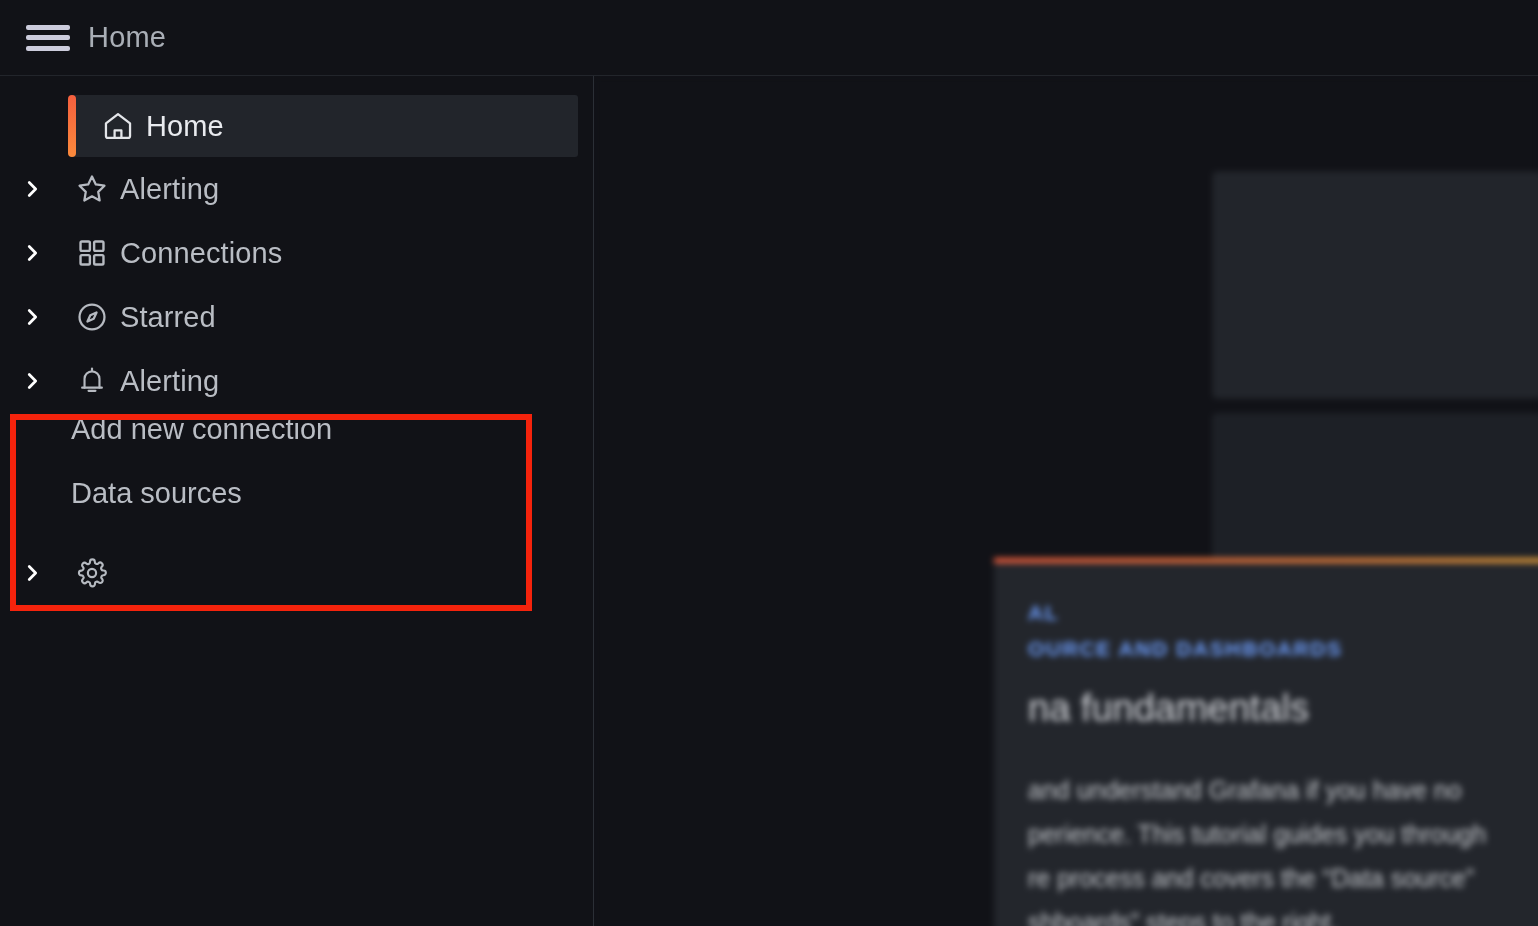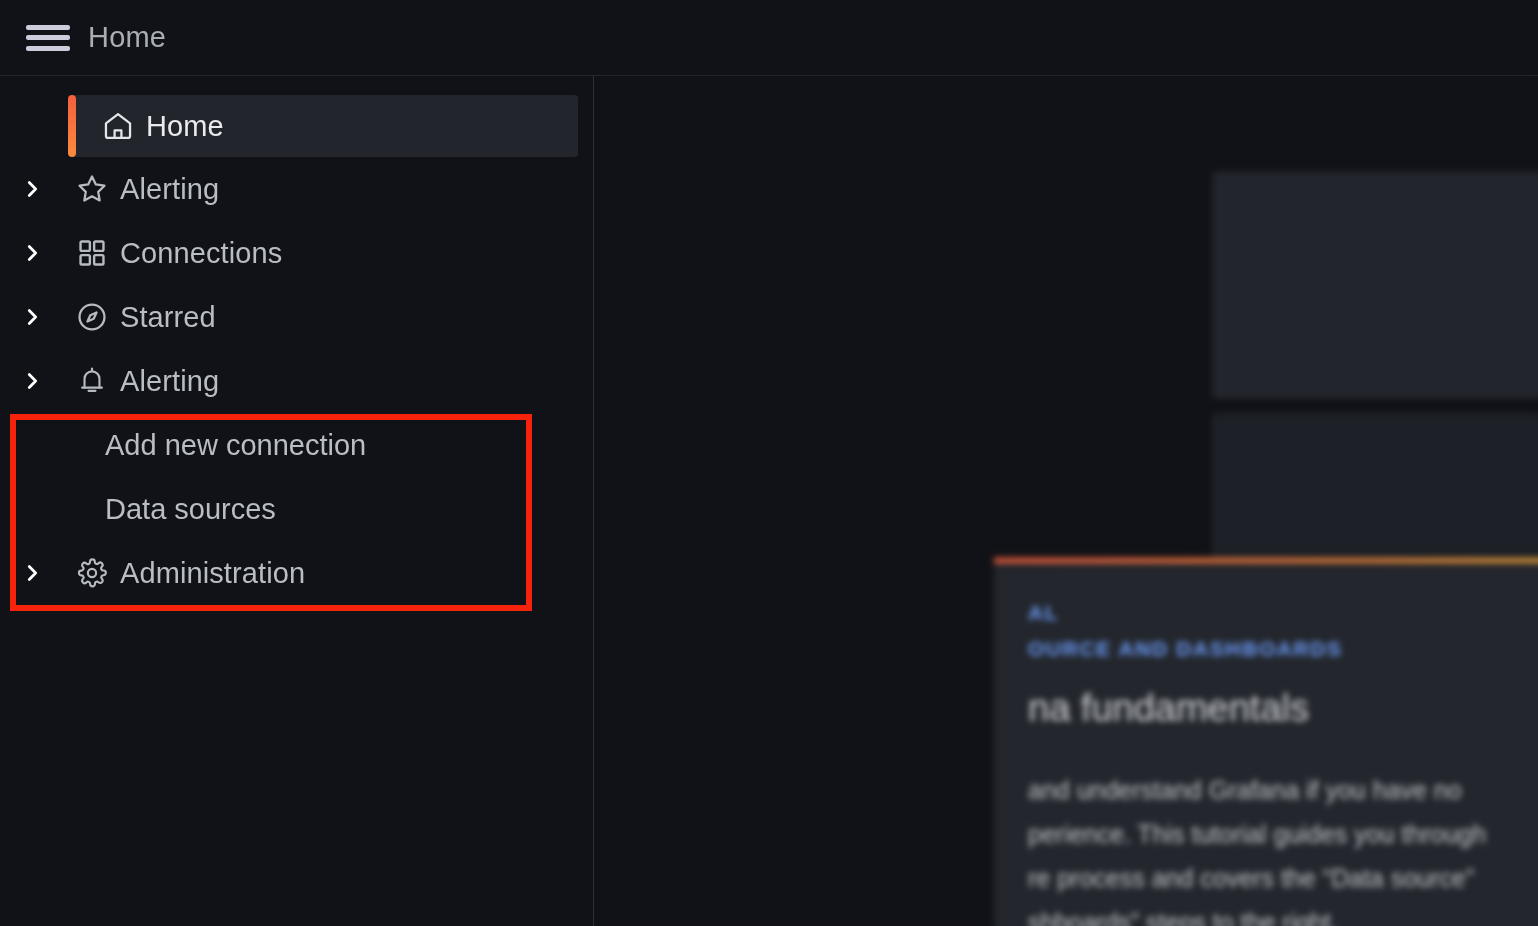--- a/index.html
+++ b/index.html
@@ -128,22 +128,22 @@
   .nav-item.active .nav-icon { margin-left: 18px; color: #e4e6ea; }
   .nav-item.active .nav-label { color: #e9ebef; }
   .active-accent {
     position: absolute; left: 68px; top: 95px;
     width: 8px; height: 62px; border-radius: 4px;
     background: linear-gradient(180deg, #f55f3e 0%, #fb8a3c 100%);
     z-index: 16;
   }
 
   .nav-sub {
-    height: 64px; display: flex; align-items: center;
-    padding-left: 105px;
+    height: 64px; display: flex; 
+    padding-left: 71px;
     cursor: pointer;
   }
   .nav-sub-label { font-size: 29px; color: #b9bdc4; }
 
   
   .annotation {
     position: absolute; left: 10px; top: 414px;
     width: 522px; height: 197px;
     border: 6px solid #f5230c;
     z-index: 30;
@@ -275,21 +275,20 @@
         <svg width="22" height="22" viewBox="0 0 24 24" fill="none" stroke="currentColor" stroke-width="3" stroke-linecap="round" stroke-linejoin="round">
           <path d="M9 5l7 7-7 7"></path>
         </svg>
       </span>
       <span class="nav-icon">
         <svg width="32" height="32" viewBox="0 0 24 24" fill="none" stroke="currentColor" stroke-width="1.6" stroke-linecap="round" stroke-linejoin="round">
           <circle cx="12" cy="12" r="3.1"></circle>
           <path d="M19.1 14.6a1.5 1.5 0 0 0 .3 1.7l.1.1a1.8 1.8 0 1 1-2.6 2.6l-.1-.1a1.5 1.5 0 0 0-1.7-.3 1.5 1.5 0 0 0-.9 1.4v.2a1.8 1.8 0 1 1-3.6 0v-.1a1.5 1.5 0 0 0-1-1.4 1.5 1.5 0 0 0-1.7.3l-.1.1a1.8 1.8 0 1 1-2.6-2.6l.1-.1a1.5 1.5 0 0 0 .3-1.7 1.5 1.5 0 0 0-1.4-.9h-.2a1.8 1.8 0 1 1 0-3.6h.1a1.5 1.5 0 0 0 1.4-1 1.5 1.5 0 0 0-.3-1.7l-.1-.1a1.8 1.8 0 1 1 2.6-2.6l.1.1a1.5 1.5 0 0 0 1.7.3h.1a1.5 1.5 0 0 0 .9-1.4v-.2a1.8 1.8 0 1 1 3.6 0v.1a1.5 1.5 0 0 0 .9 1.4 1.5 1.5 0 0 0 1.7-.3l.1-.1a1.8 1.8 0 1 1 2.6 2.6l-.1.1a1.5 1.5 0 0 0-.3 1.7v.1a1.5 1.5 0 0 0 1.4.9h.2a1.8 1.8 0 1 1 0 3.6h-.1a1.5 1.5 0 0 0-1.4.9z"></path>
         </svg>
       </span>
-      <span class="nav-label">Administration</span>
     </div>
 
   </div>
 
   <div class="active-accent"></div>
 
   <div class="annotation"></div>
 
 </div>
 

